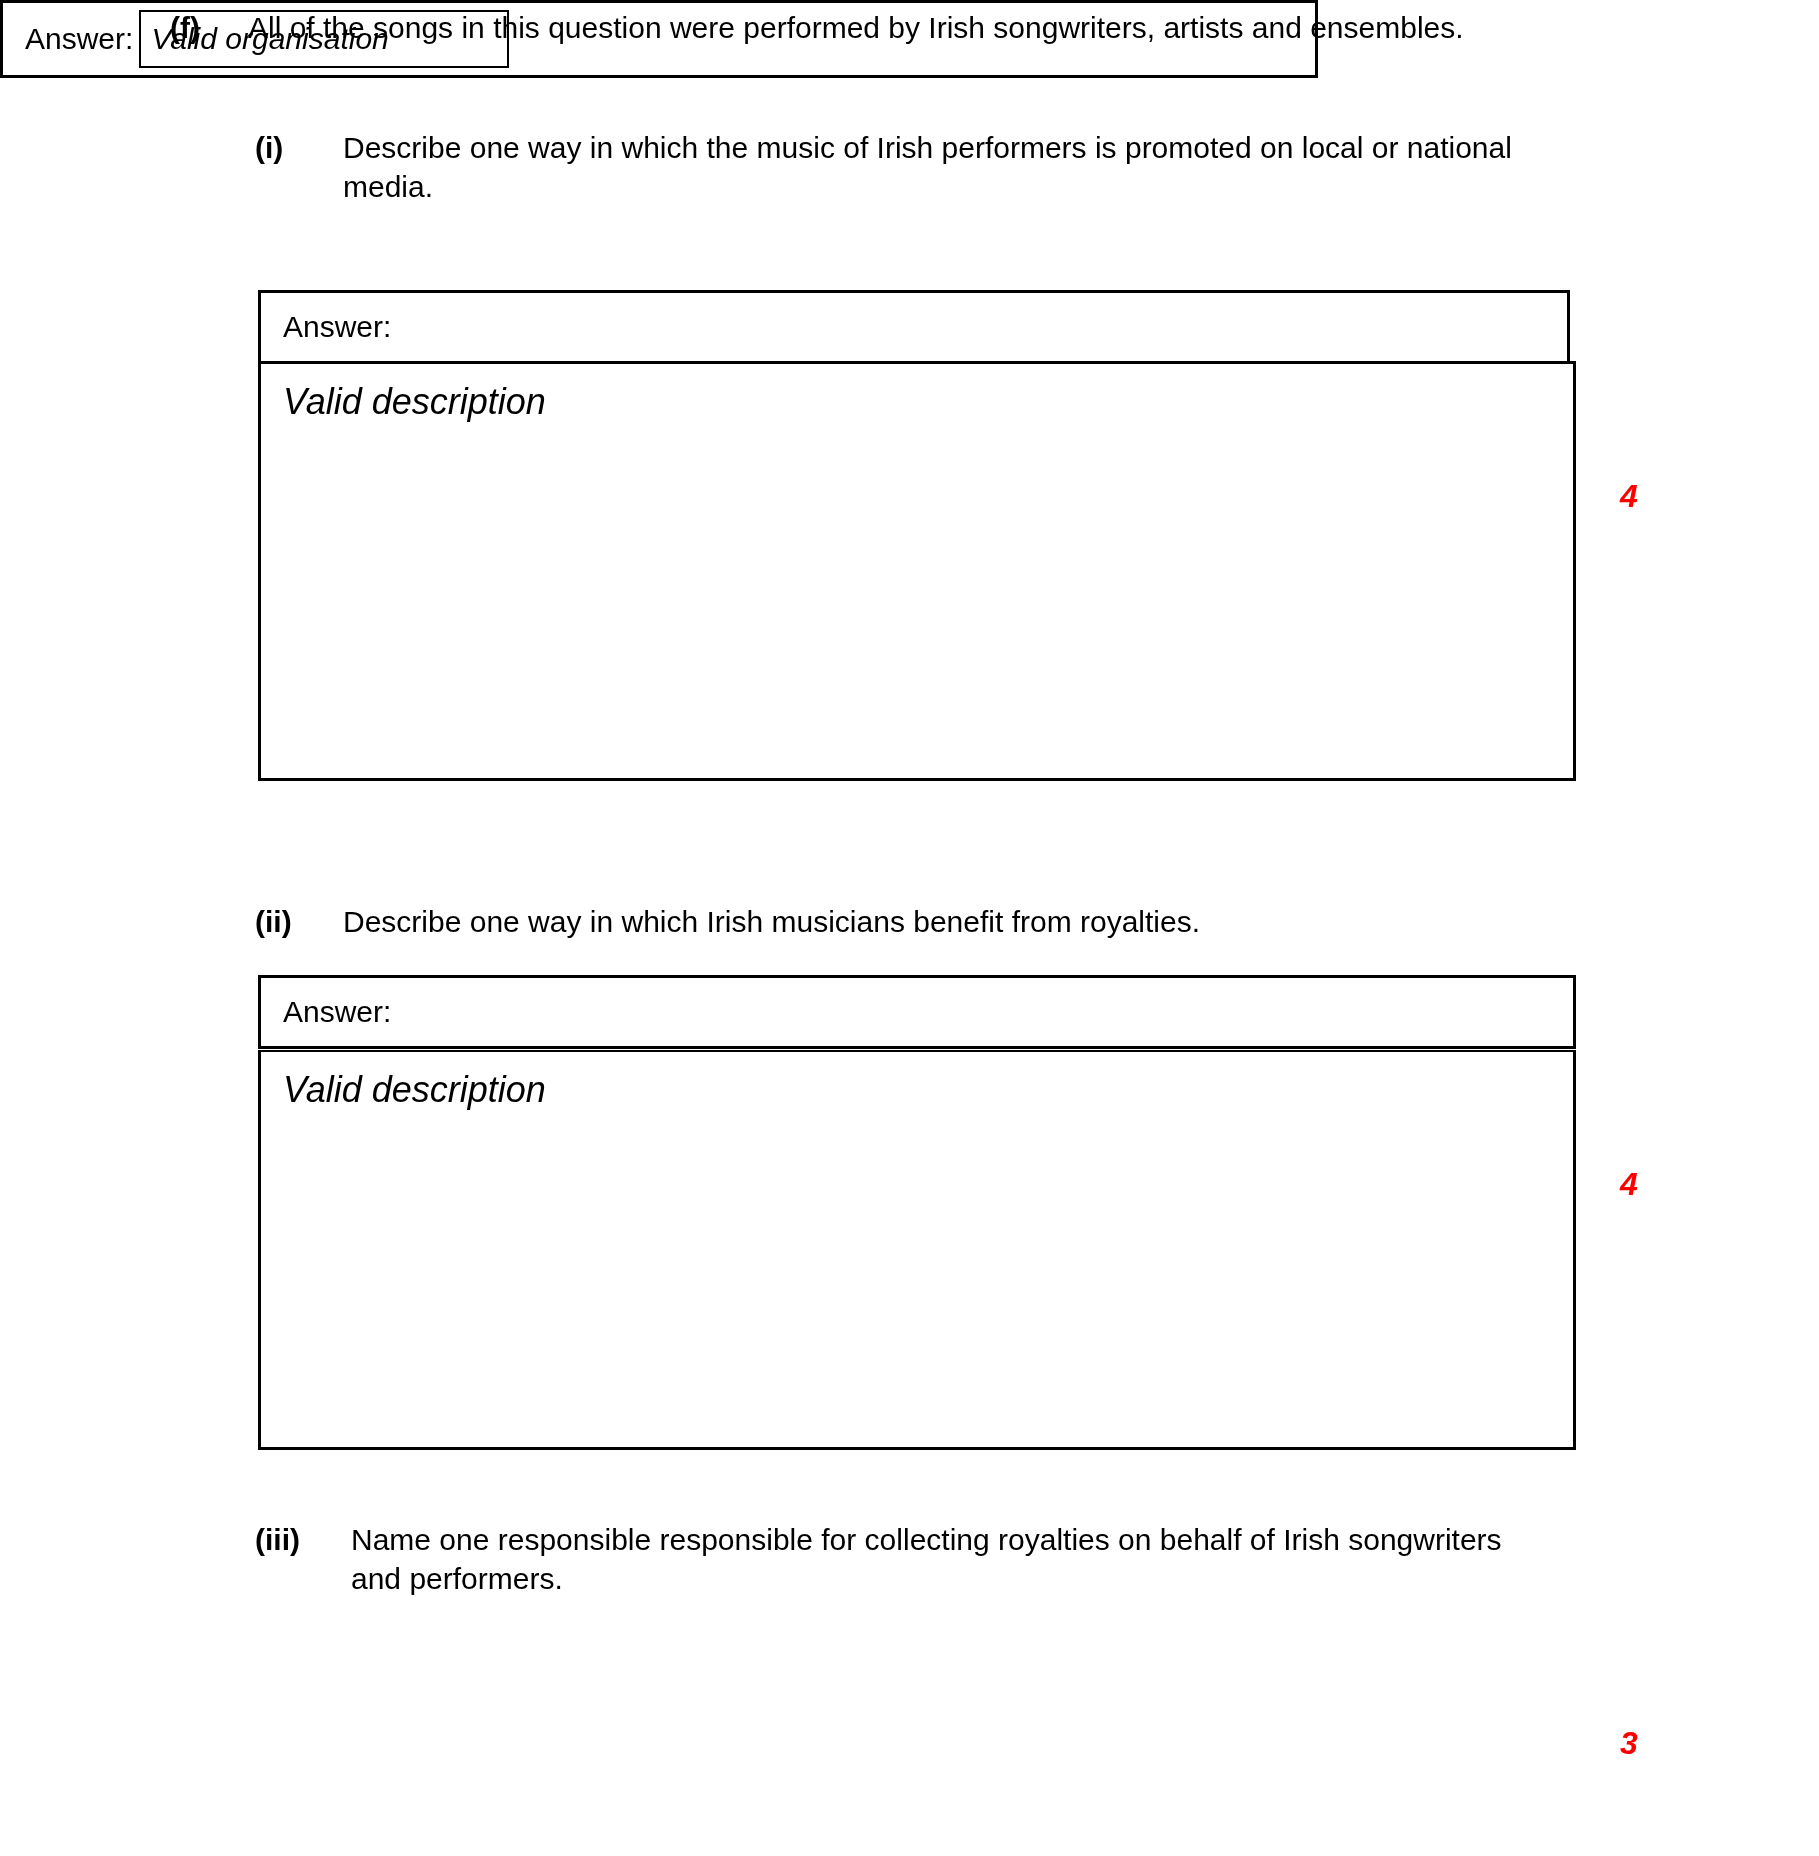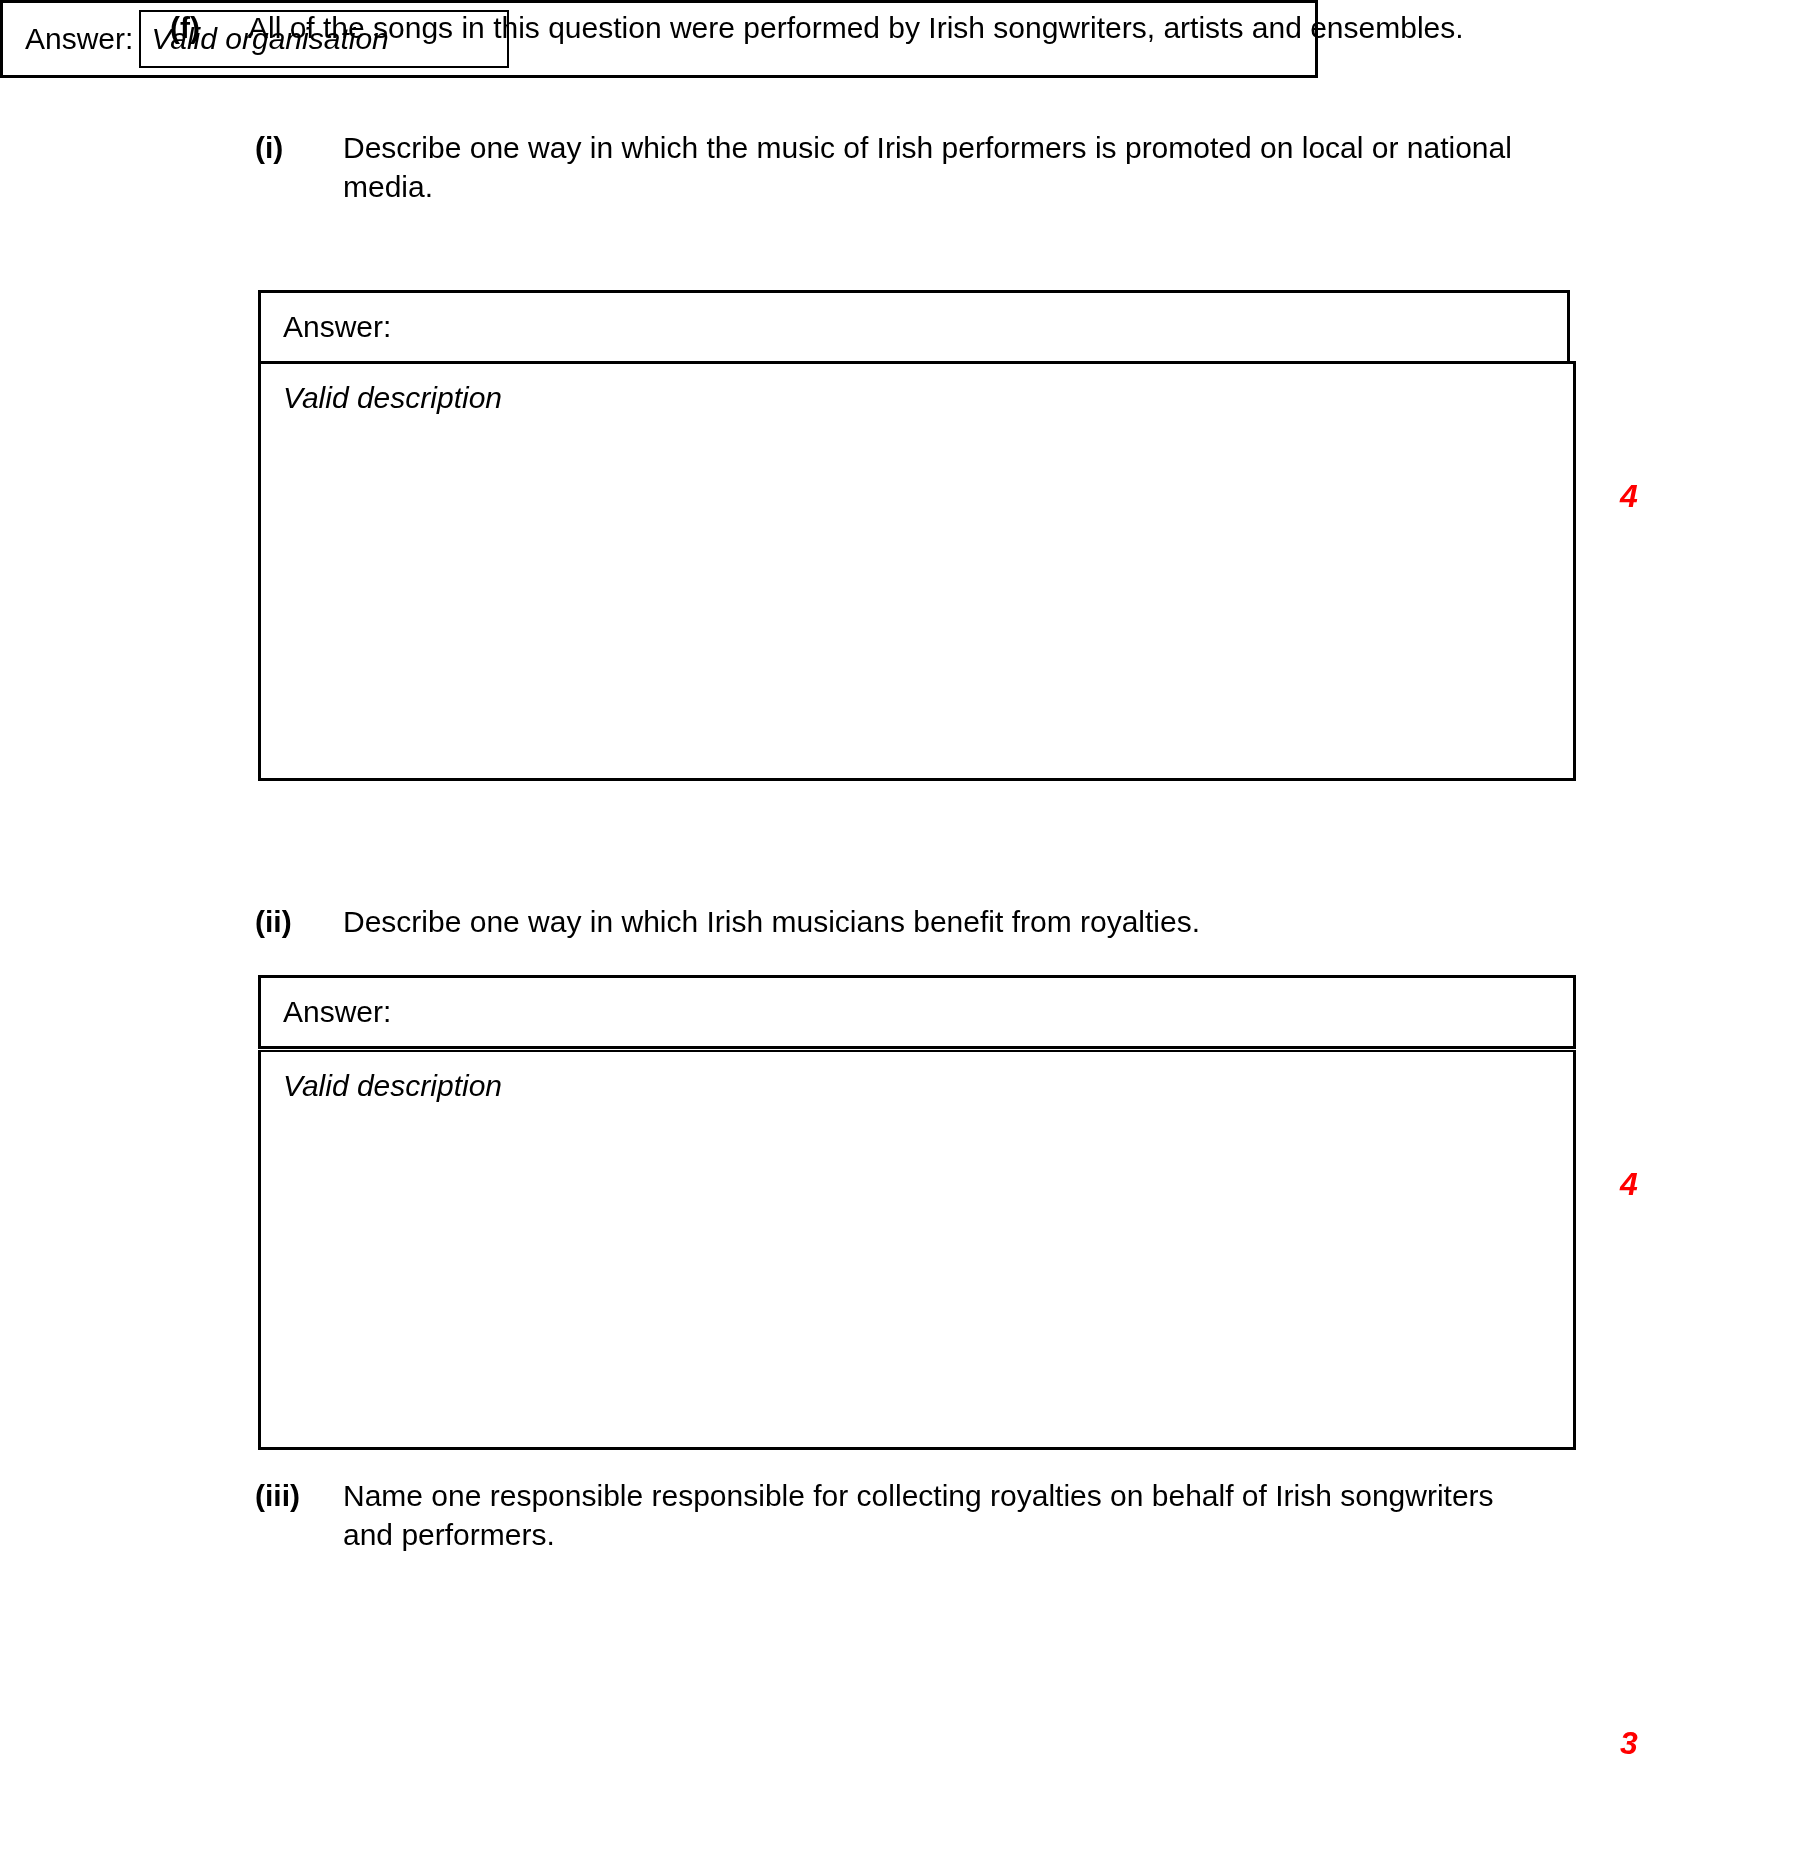--- a/index.html
+++ b/index.html
@@ -42,21 +42,21 @@
     line-height: 1.30;
   }
 
   
   #part-f { left: 170px; top: 8px; width: 1520px; }
   #part-f .label { width: 78px; }
 
   
   #part-i   { left: 255px; top: 128px; width: 1300px; }
   #part-ii  { left: 255px; top: 902px; width: 1300px; }
-  #part-iii { left: 255px; top: 1476px; width: 1300px; }
+  #part-iii { left: 255px; top: 1520px; width: 1300px; gap: 8px; }
   .qrow.roman .label { width: 88px; }
   .qrow.roman .qtext { max-width: 1190px; }
 
   
   .answer-box {
     position: absolute;
     box-sizing: border-box;
     background: #ffffff;
   }
 
@@ -74,21 +74,21 @@
     line-height: 1;
   }
 
   .answer-body {
     box-sizing: border-box;
     border: 3px solid #000000;
     background: #ffffff;
     padding: 16px 0 0 22px;
   }
   .answer-body .scheme-text {
-    font-size: 30px;
+    font-size: 36px;
     font-style: italic;
     line-height: 1.2;
   }
 
   
   #box-i { left: 258px; top: 290px; width: 1318px; }
   #box-i .answer-header { width: 1312px; }
   #box-i .answer-body   { width: 1318px; height: 420px; margin-top: -3px; }
 
   

